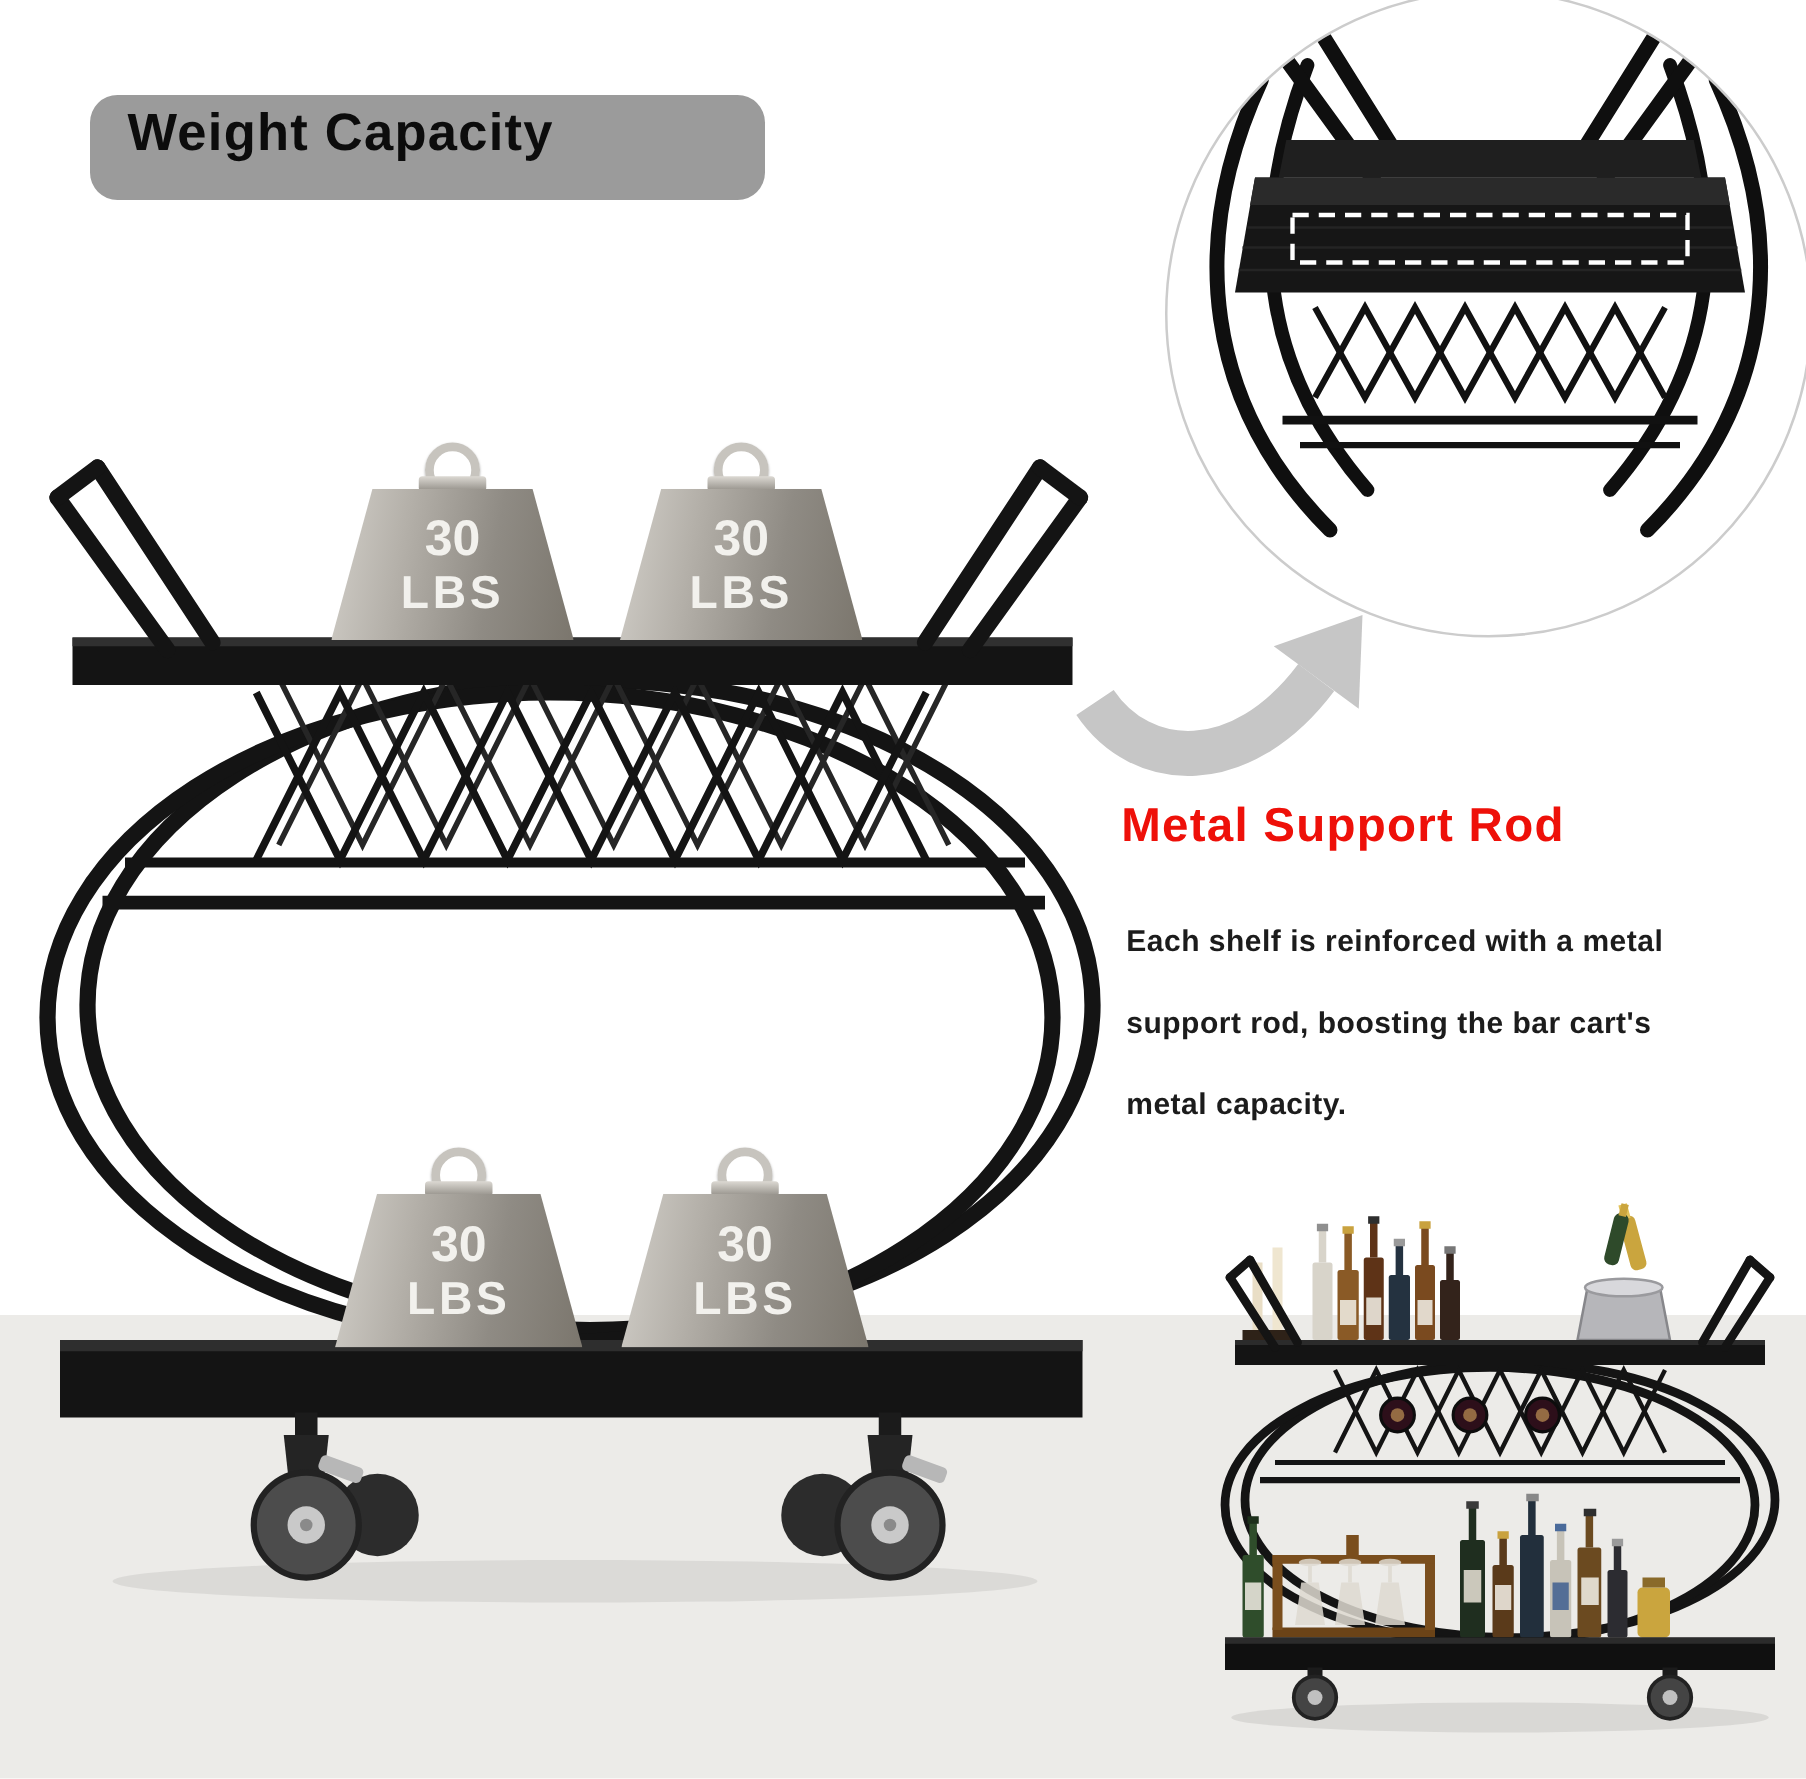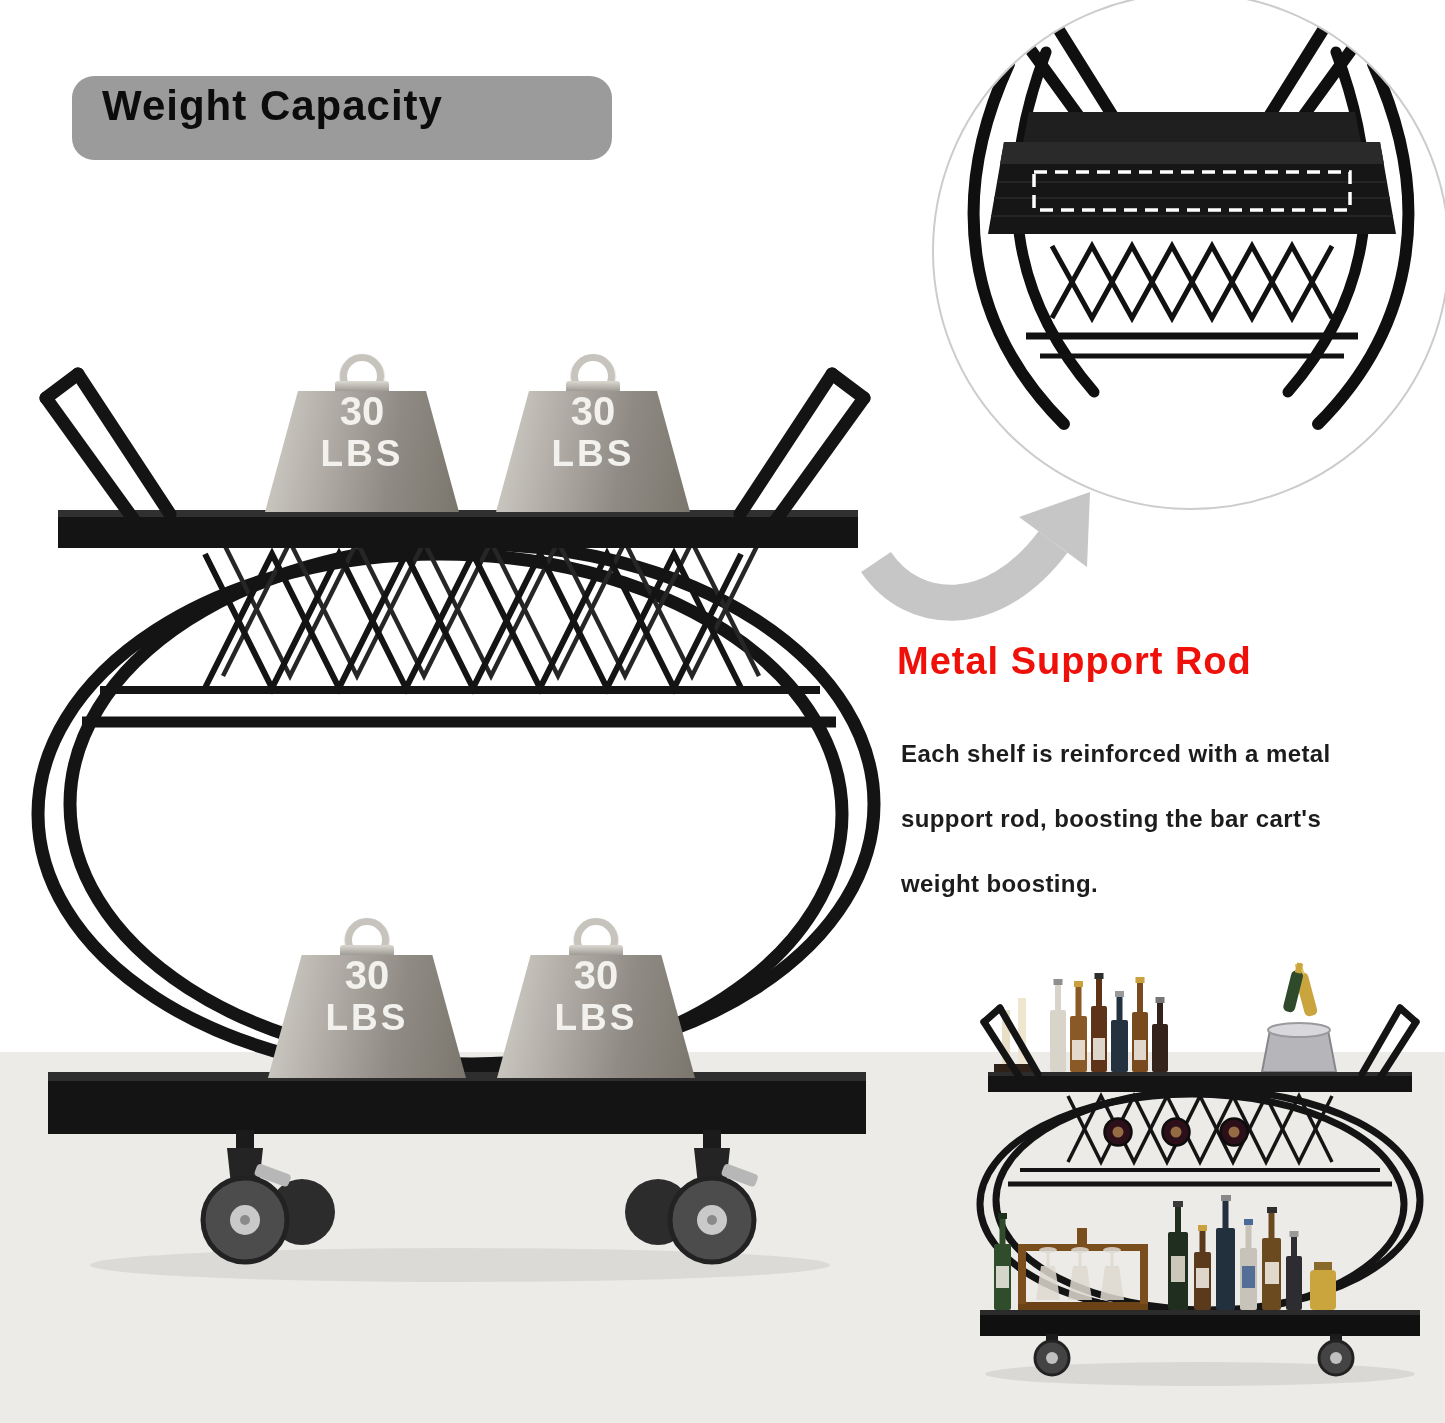--- a/index.html
+++ b/index.html
@@ -19,21 +19,21 @@
   .callout-body .line{display:block;margin-bottom:37px;white-space:nowrap;}
   
   .weight{position:absolute;}
   .weight .ring{position:absolute;top:0;left:50%;transform:translateX(-50%);width:30px;height:30px;
                 border:7px solid #c7c4be;border-radius:50%;box-shadow:0 1px 2px rgba(0,0,0,.35);}
   .weight .cap{position:absolute;top:27px;left:50%;transform:translateX(-50%);width:54px;height:12px;
                border-radius:3px;background:linear-gradient(#dcd9d3,#938f88);}
   .weight .body{position:absolute;top:37px;left:0;right:0;bottom:0;
                 clip-path:polygon(17% 0,83% 0,100% 100%,0 100%);
                 background:linear-gradient(100deg,#d2cfc9 0%,#b4b0a9 30%,#8f8b84 65%,#7b766d 100%);
-                display:flex;flex-direction:column;align-items:center;gap:4px;}
+                display:flex;flex-direction:column;justify-content:center;align-items:center;gap:4px;}
   .weight .val{font-size:40px;font-weight:bold;line-height:1;}
   .weight .unit{font-size:37px;font-weight:bold;letter-spacing:3px;line-height:1;}
   
   .inset{position:absolute;left:932px;top:-8px;width:514px;height:514px;border-radius:50%;
          border:2px solid #cccccc;overflow:hidden;background:#ffffff;}
   svg{display:block;}
   .abs{position:absolute;}
 </style>
 </head>
 <body>
@@ -184,21 +184,21 @@
         <line x1="106" y1="362" x2="410" y2="362" stroke-width="5"></line>
       </g>
     </svg>
   </div>
 
   <div class="callout-heading" style="color: rgb(238, 16, 9);">Metal Support Rod</div>
 
   <div class="callout-body" style="color: rgb(28, 28, 28);">
     <span class="line">Each shelf is reinforced with a metal</span>
     <span class="line">support rod, boosting the bar cart's</span>
-    <span class="line">weight boosting.</span>
+    <span class="line">metal capacity.</span>
   </div>
 
   <svg class="abs" style="left:960px;top:944px" width="482" height="460" viewBox="0 0 482 460">
     <ellipse cx="240" cy="430" rx="215" ry="12" fill="rgba(0,0,0,0.08)"></ellipse>
     <g fill="none" stroke="#141414" stroke-width="7">
       <ellipse cx="248" cy="256" rx="212" ry="110"></ellipse>
       <ellipse cx="232" cy="260" rx="212" ry="110"></ellipse>
     </g>
     <g fill="none" stroke="#141414" stroke-width="3.5">
       <path d="M108,218 L141,152 L174,218 L207,152 L240,218 L273,152 L306,218 L339,152 L372,218"></path>

